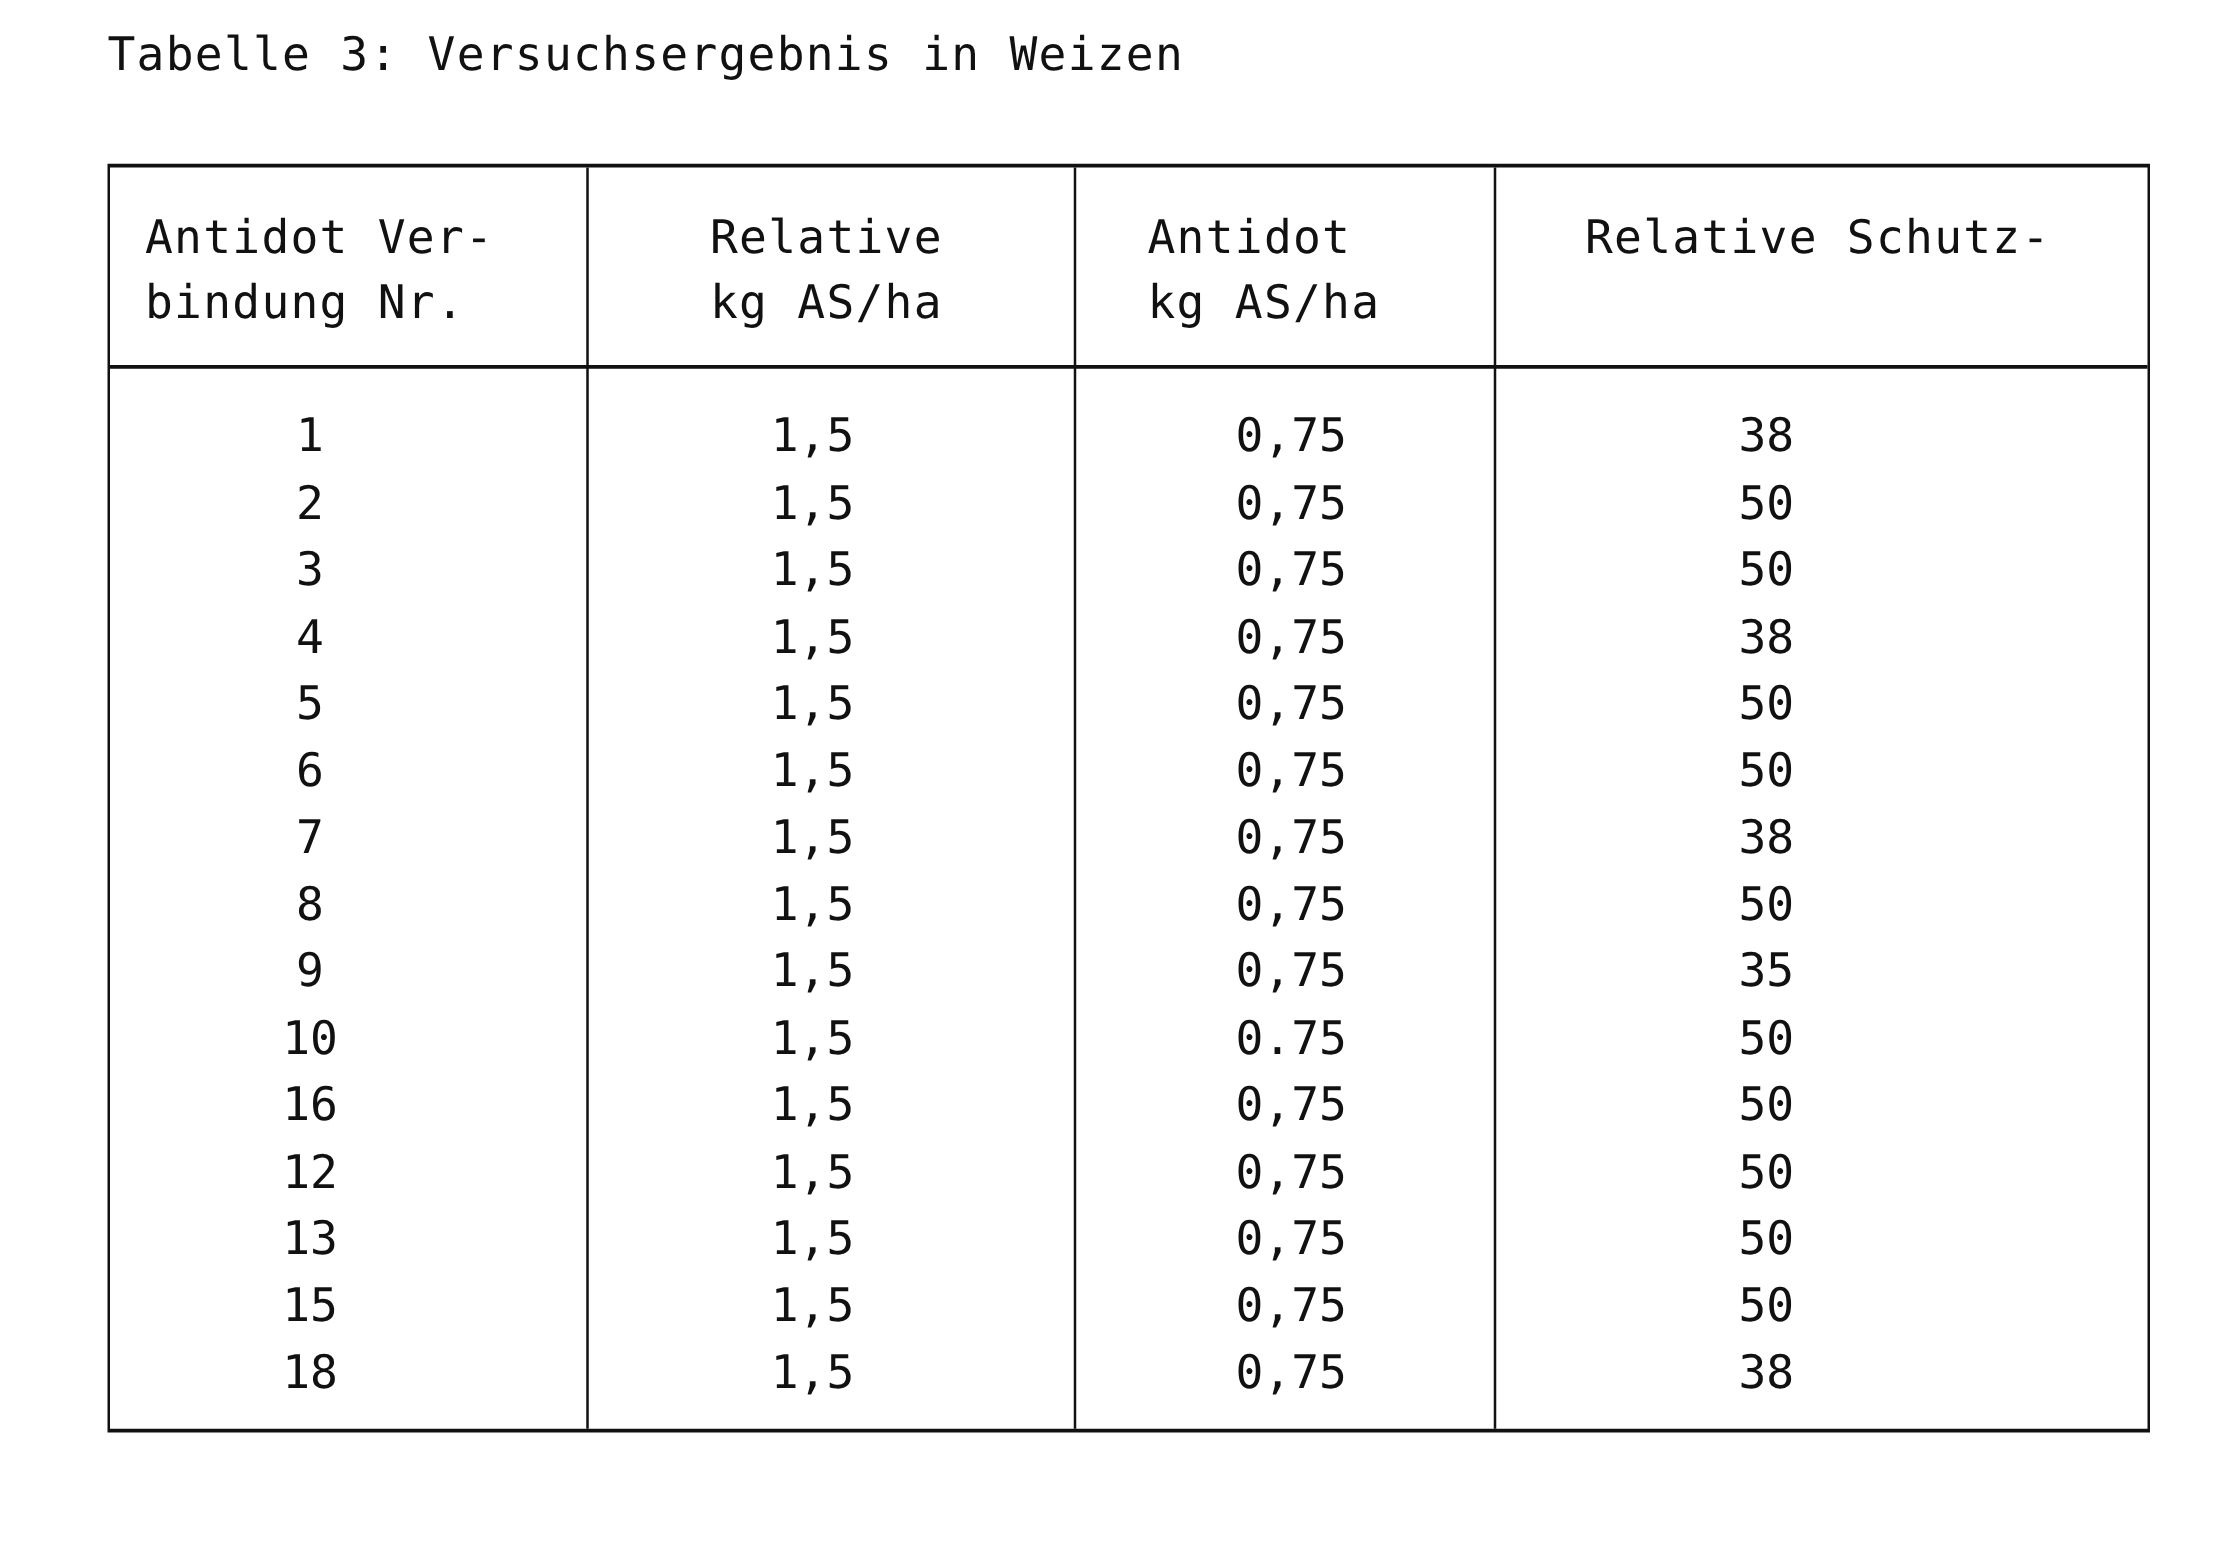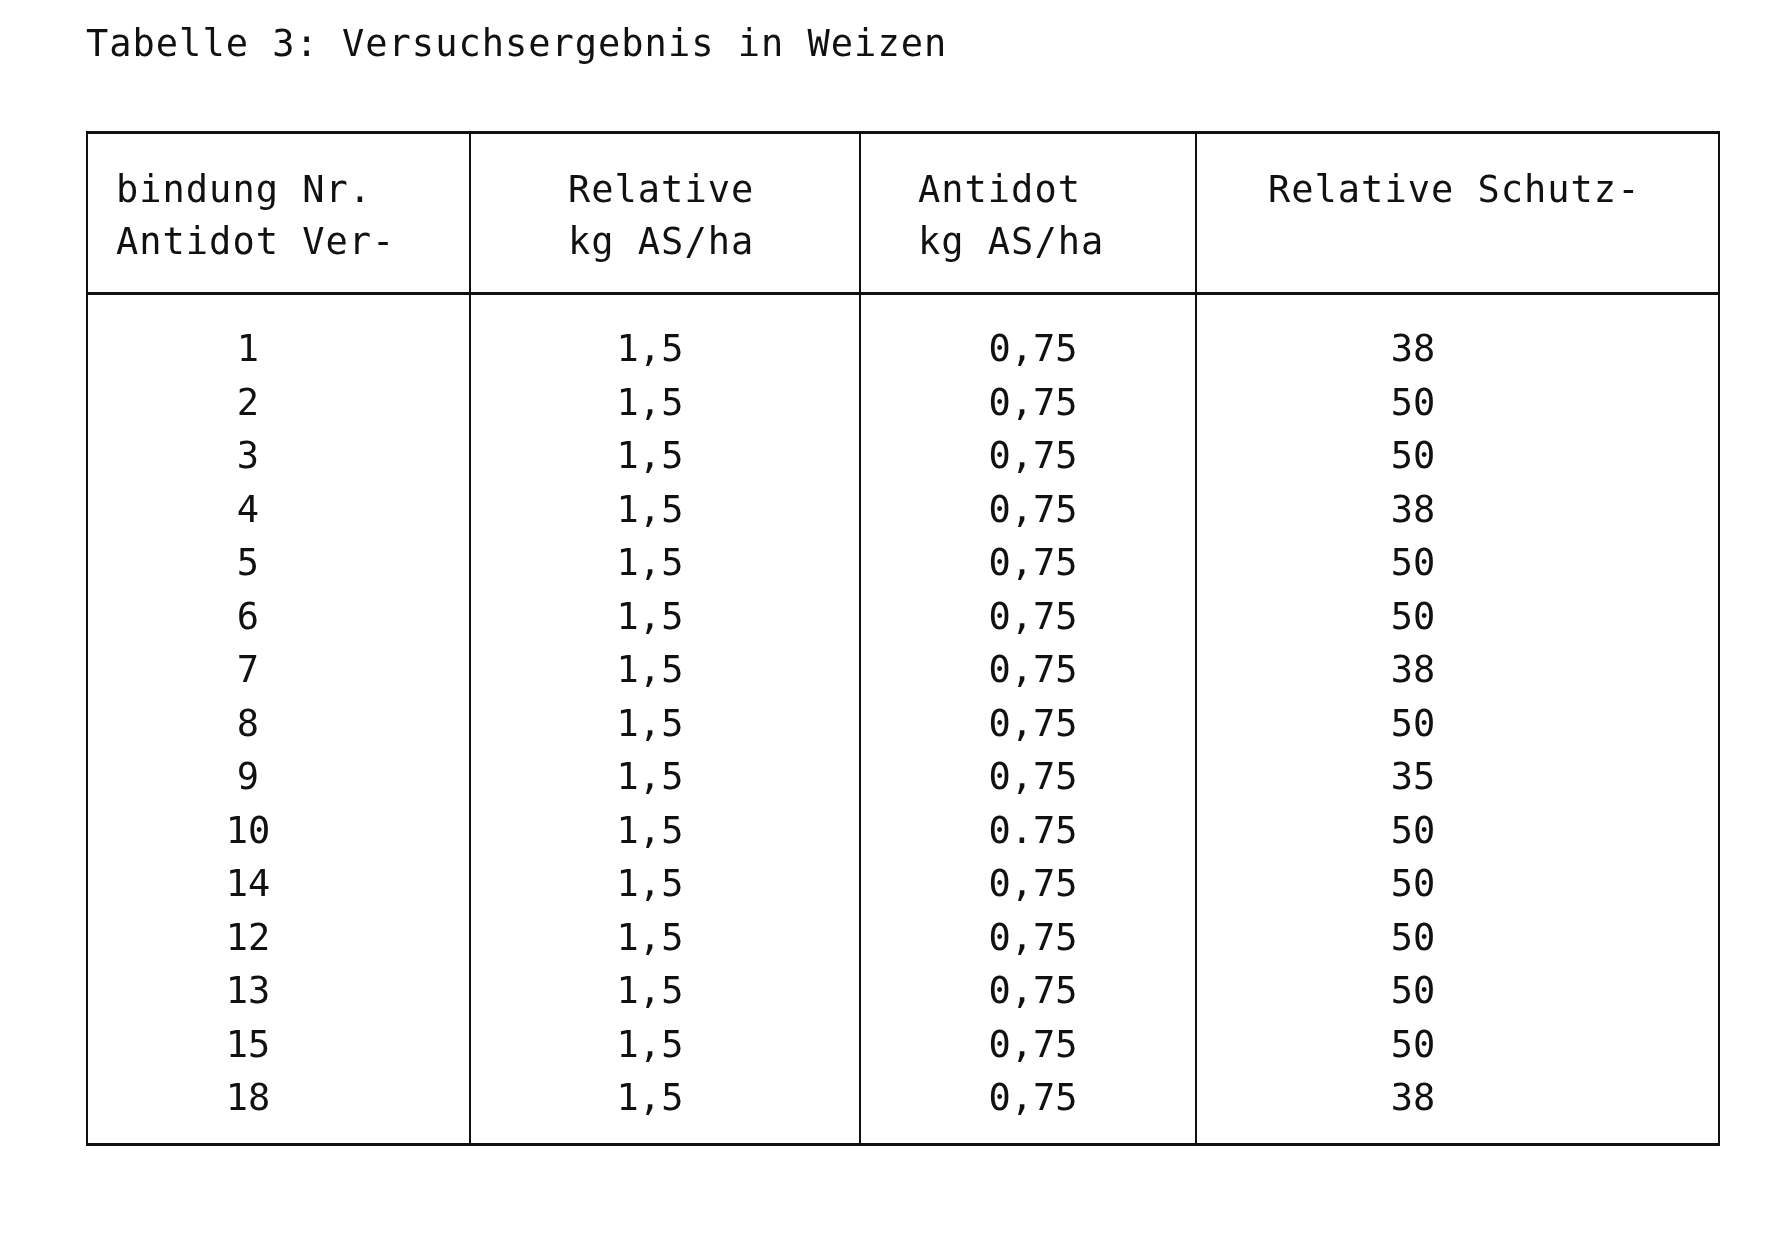--- a/index.html
+++ b/index.html
@@ -19,37 +19,37 @@
 <body>
 
 <div class="title"><span class="lbl">Tabelle 3</span><span>: Versuchsergebnis in Weizen</span></div>
 
 <div class="table">
   <div class="vline" style="left:381px"></div>
   <div class="vline" style="left:771px"></div>
   <div class="vline" style="left:1107px"></div>
   <div class="hline"></div>
 
-  <div class="hcell" style="left:28px"><div>bindung Nr.</div><div>Antidot Ver-</div></div>
+  <div class="hcell" style="left:28px"><div>Antidot Ver-</div><div>bindung Nr.</div></div>
   <div class="hcell" style="left:480px"><div>Relative</div><div>kg AS/ha</div></div>
   <div class="hcell" style="left:830px"><div>Antidot</div><div>kg AS/ha</div></div>
   <div class="hcell" style="left:1180px"><div>Relative Schutz-</div></div>
 
   <div class="col" id="c0" style="left:80px;width:160px">
       <div>1</div>
       <div>2</div>
       <div>3</div>
       <div>4</div>
       <div>5</div>
       <div>6</div>
       <div>7</div>
       <div>8</div>
       <div>9</div>
       <div>10</div>
-      <div>14</div>
+      <div>16</div>
       <div>12</div>
       <div>13</div>
       <div>15</div>
       <div>18</div>
     </div>
   <div class="col" id="c1" style="left:462px;width:200px">
       <div>1,5</div>
       <div>1,5</div>
       <div>1,5</div>
       <div>1,5</div>

